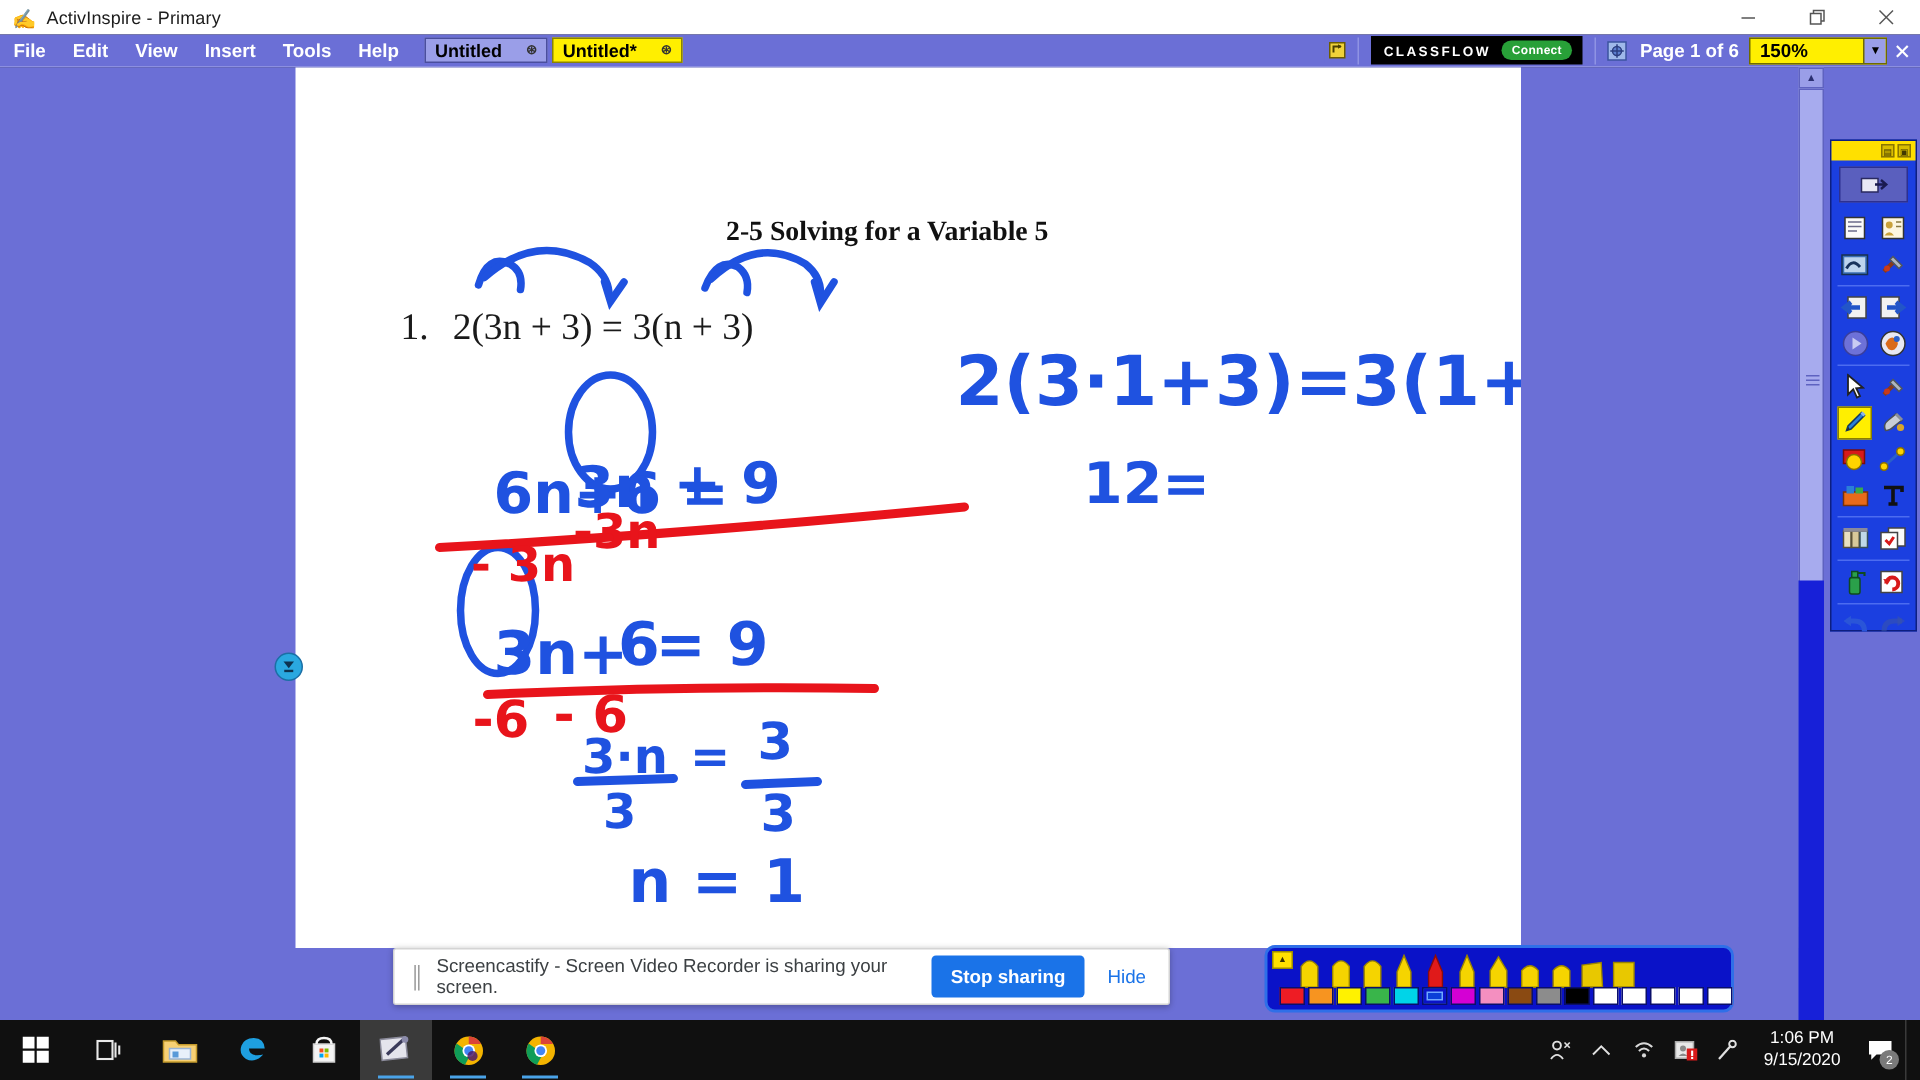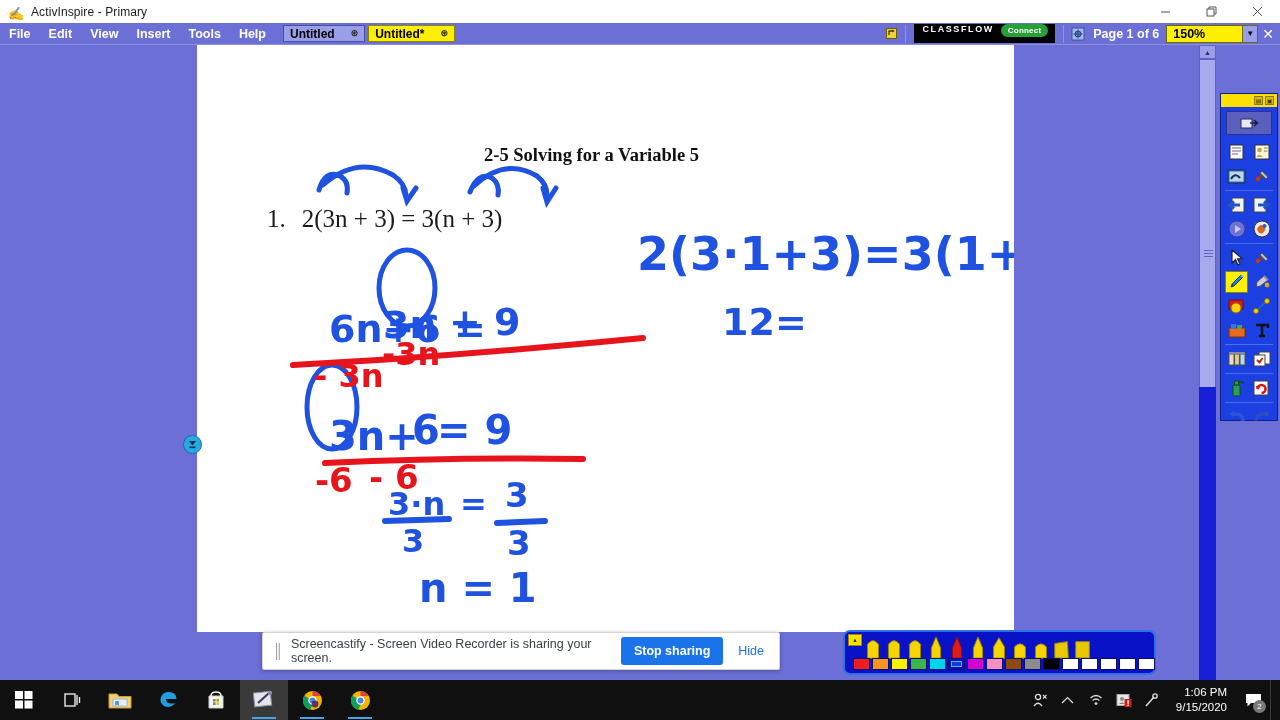--- a/index.html
+++ b/index.html
@@ -54,21 +54,21 @@
   }
 
   .mb-right { margin-left: auto; display: flex; align-items: center; height: 22px; }
   .mb-sep { width: 1px; height: 18px; background: #8f93e4; margin: 0 5px; }
   .mini-ico {
     width: 17px; height: 17px; display: flex; align-items: center;
     justify-content: center; background: #6b6fd6;
   }
   .mini-ico svg { display: block; }
   .classflow {
-    display: flex; align-items: flex-start; gap: 7px;
+    display: flex; align-items: center; gap: 7px;
     background: #000; height: 19px; padding: 0 7px 0 8px; margin: 16px 3px;
   }
   .cf-word {
     color: #ffffff; font-size: 9px; font-weight: 700; letter-spacing: 1.6px;
   }
   .cf-connect {
     background: #28a038; color: #fff; font-size: 8px; font-weight: 700;
     border-radius: 8px; padding: 2px 7px; letter-spacing: .2px;
   }
   .page-ind {
@@ -259,21 +259,21 @@
   }
   .tray {
     margin-left: auto; display: flex; align-items: center; height: 40px;
     gap: 2px; padding-right: 4px;
   }
   .tray-ico {
     width: 26px; height: 40px; display: flex; align-items: center;
     justify-content: center; color: #e9e9e9; font-size: 12px;
   }
   .clock {
-    color: #fff; font-size: 11.5px; text-align: right; line-height: 15px;
+    color: #fff; font-size: 11.5px; text-align: center; line-height: 15px;
     padding: 0 9px;
   }
   .notif {
     width: 30px; height: 40px; display: flex; align-items: center;
     justify-content: center; position: relative; color: #fff;
   }
   .notif-badge {
     position: absolute; right: 2px; bottom: 7px;
     background: #7a7a7a; color: #fff; font-size: 8px;
     width: 13px; height: 13px; border-radius: 50%;

